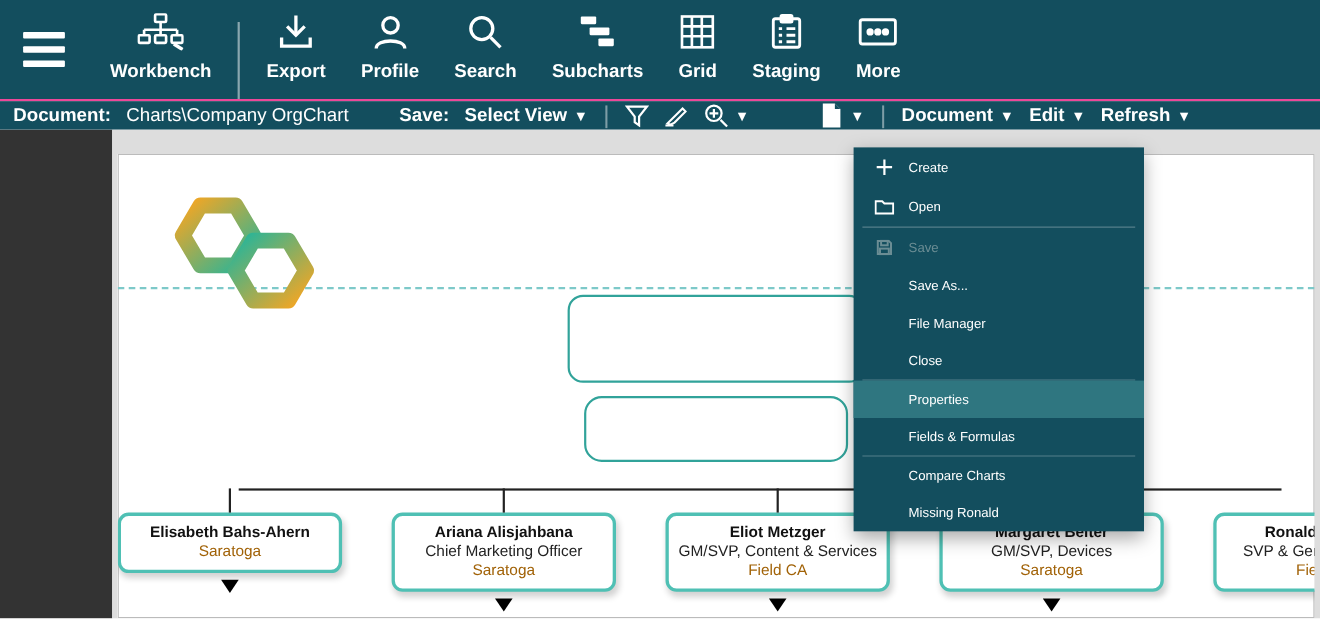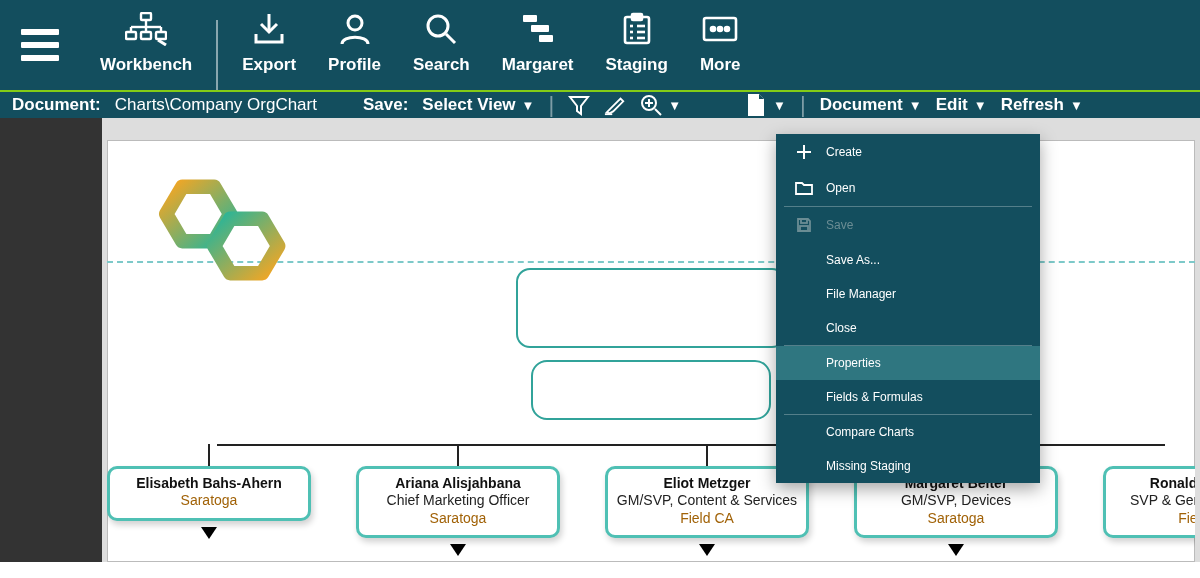--- a/index.html
+++ b/index.html
@@ -6,21 +6,21 @@
   html, body { width: 1200px; height: 578px; overflow: hidden; font-family: Arial, Helvetica, sans-serif; background: #fff; }
 
   
   .topbar {
     background: #134e5e;
     height: 92px;
     display: flex;
     align-items: center;
     padding: 0 12px;
     color: #fff;
-    border-bottom: 2px solid #84cc16;
+    border-bottom: 2px solid #ec4899;
   }
   .hamburger {
     width: 56px; height: 56px;
     display:flex; align-items:center; justify-content:center;
     cursor:pointer;
   }
   .hamburger .bars { display:flex; flex-direction:column; gap:7px; }
   .hamburger .bars span { display:block; width:38px; height:6px; background:#fff; border-radius:1px; }
 
   .top-items {
@@ -246,23 +246,35 @@
     </div>
 
     <div class="top-item">
       <span class="ico">
         <svg width="34" height="34" viewBox="0 0 34 34" fill="#fff">
           <rect x="2" y="3" width="14" height="7" rx="1"></rect>
           <rect x="10" y="13" width="18" height="7" rx="1"></rect>
           <rect x="18" y="23" width="14" height="7" rx="1"></rect>
         </svg>
       </span>
-      <span>Margaret</span>
-    </div>
-
+      <span>Subcharts</span>
+    </div>
+
+    <div class="top-item">
+      <span class="ico">
+        <svg width="34" height="34" viewBox="0 0 34 34" fill="none" stroke="#fff" stroke-width="2.4">
+          <rect x="3" y="3" width="28" height="28"></rect>
+          <line x1="3" y1="12" x2="31" y2="12"></line>
+            <line x1="3" y1="21" x2="31" y2="21"></line>
+          <line x1="12" y1="3" x2="12" y2="31"></line>
+            <line x1="21" y1="3" x2="21" y2="31"></line>
+        </svg>
+      </span>
+      <span>Grid</span>
+    </div>
 
     <div class="top-item">
       <span class="ico">
         <svg width="34" height="34" viewBox="0 0 34 34" fill="none" stroke="#fff" stroke-width="2.6">
           <rect x="5" y="5" width="24" height="26" rx="2"></rect>
           <rect x="12" y="2" width="10" height="6" rx="1" fill="#fff"></rect>
           <line x1="10" y1="14" x2="13" y2="14"></line>
             <line x1="17" y1="14" x2="25" y2="14"></line>
           <line x1="10" y1="20" x2="13" y2="20"></line>
             <line x1="17" y1="20" x2="25" y2="20"></line>
@@ -492,15 +504,15 @@
     <span class="indent"></span>
     <span>Fields &amp; Formulas</span>
   </div>
   <div class="menu-sep"></div>
   <div class="menu-item">
     <span class="indent"></span>
     <span>Compare Charts</span>
   </div>
   <div class="menu-item">
     <span class="indent"></span>
-    <span>Missing Staging</span>
+    <span>Missing Ronald</span>
   </div>
 </div>
 
 </body></html>

